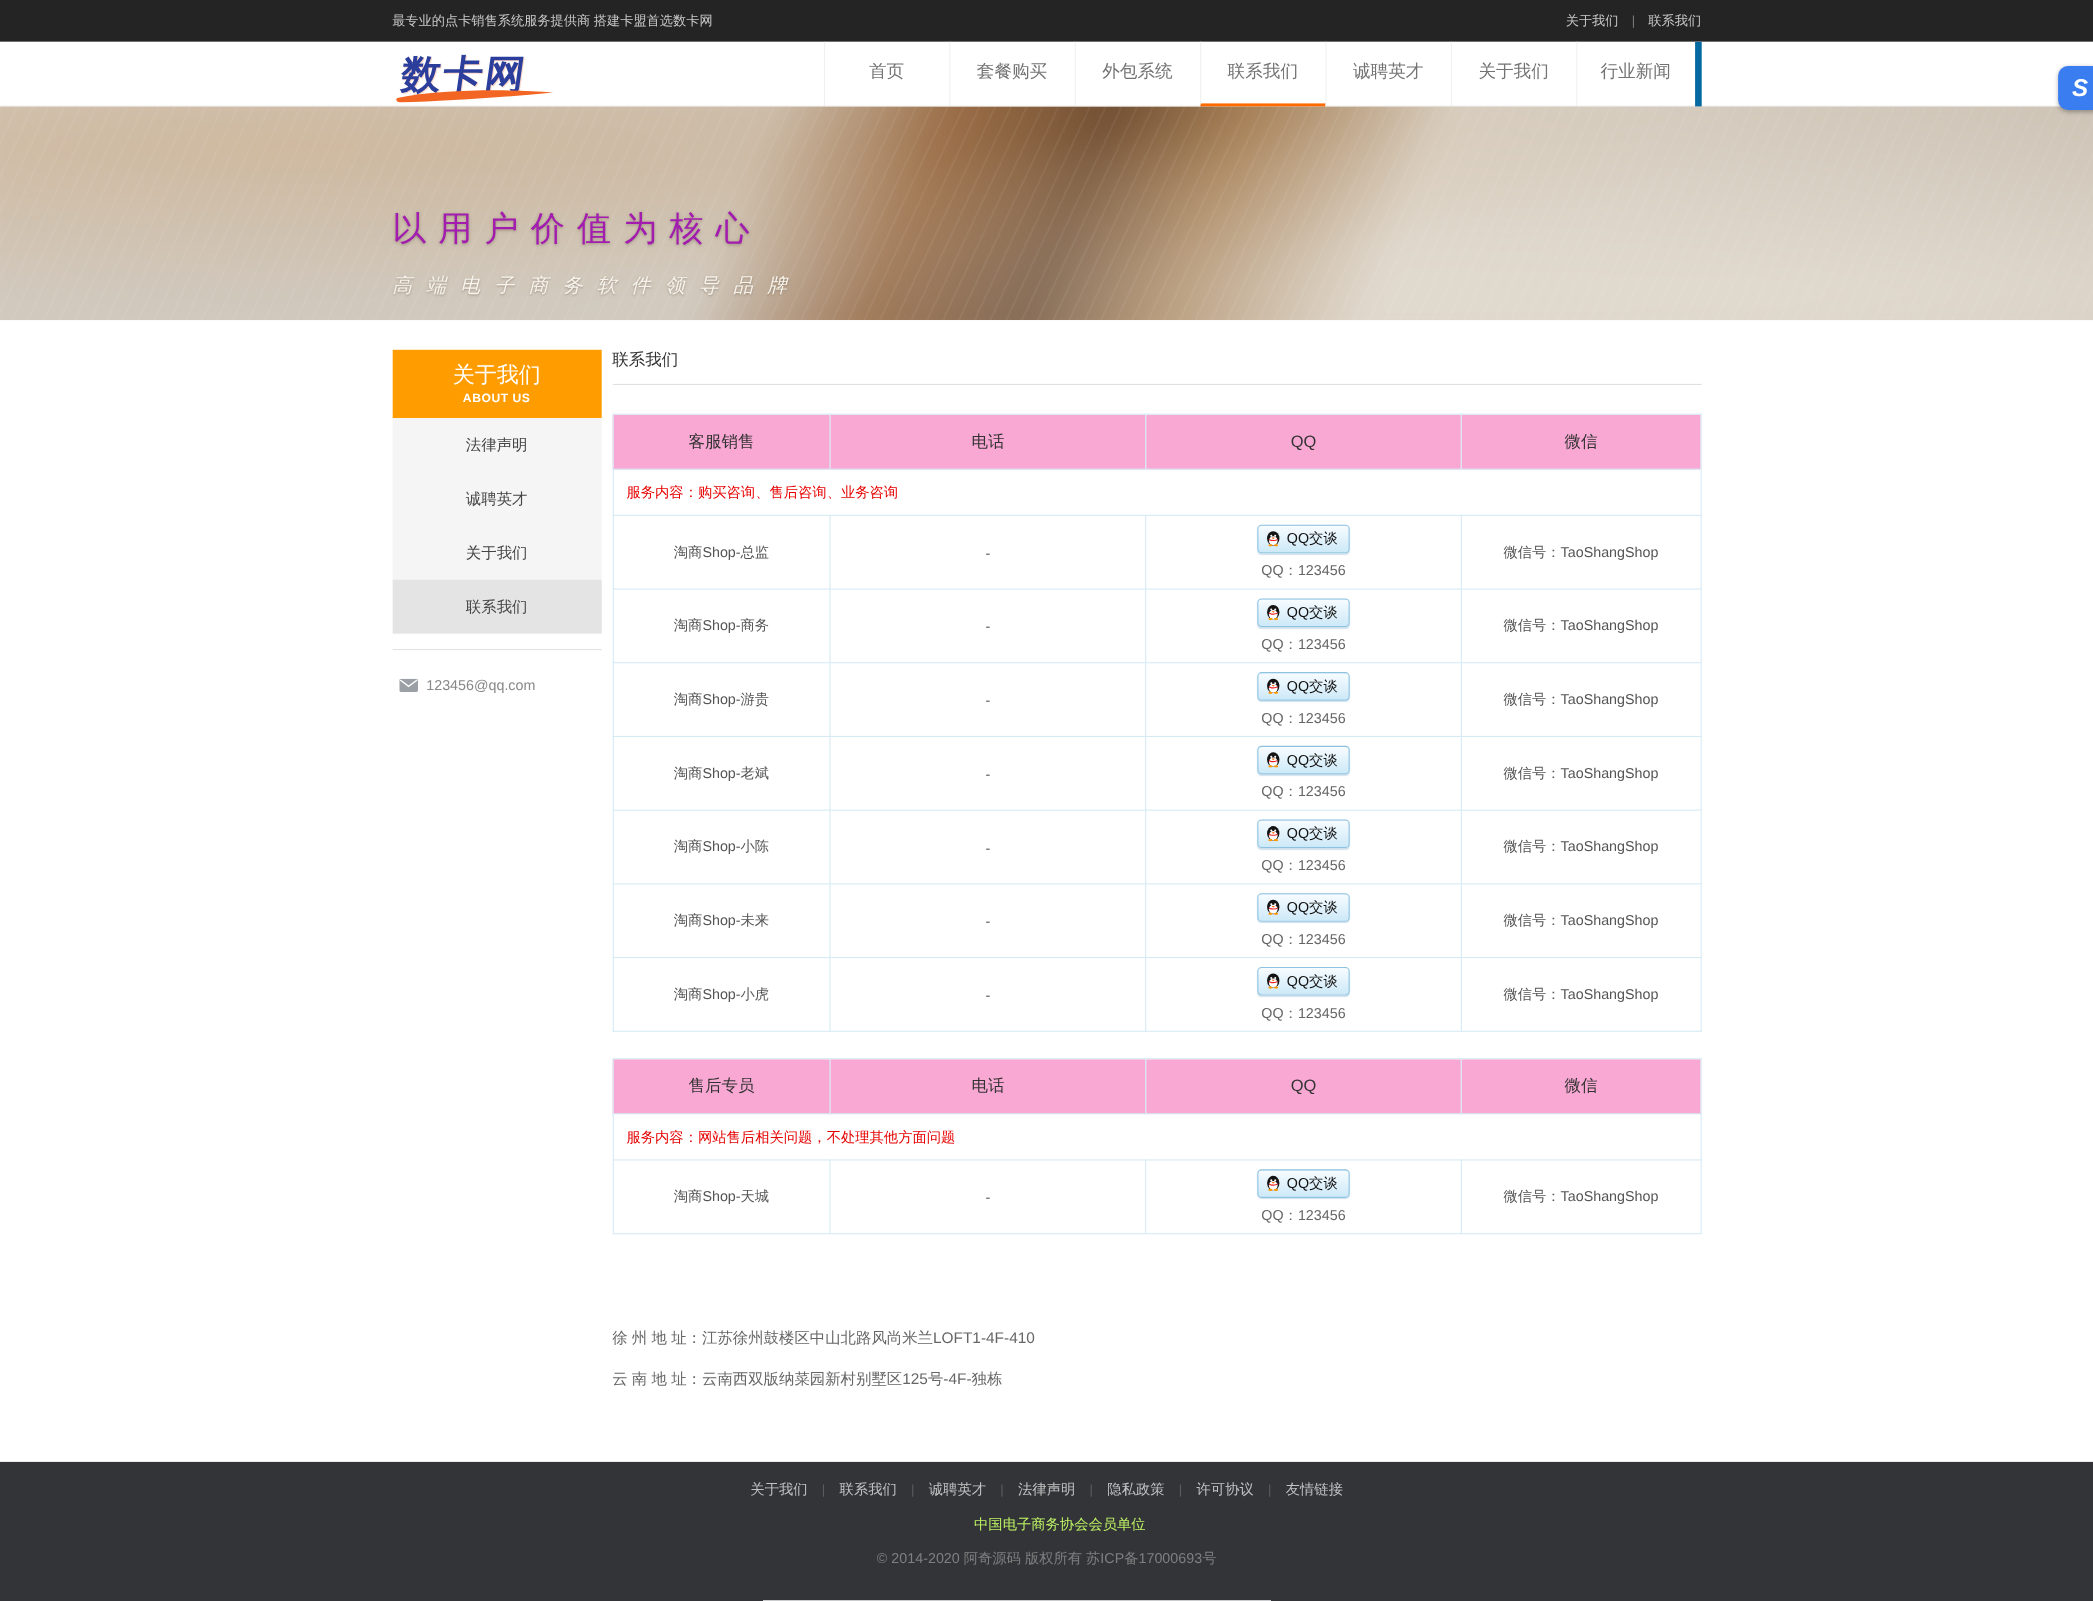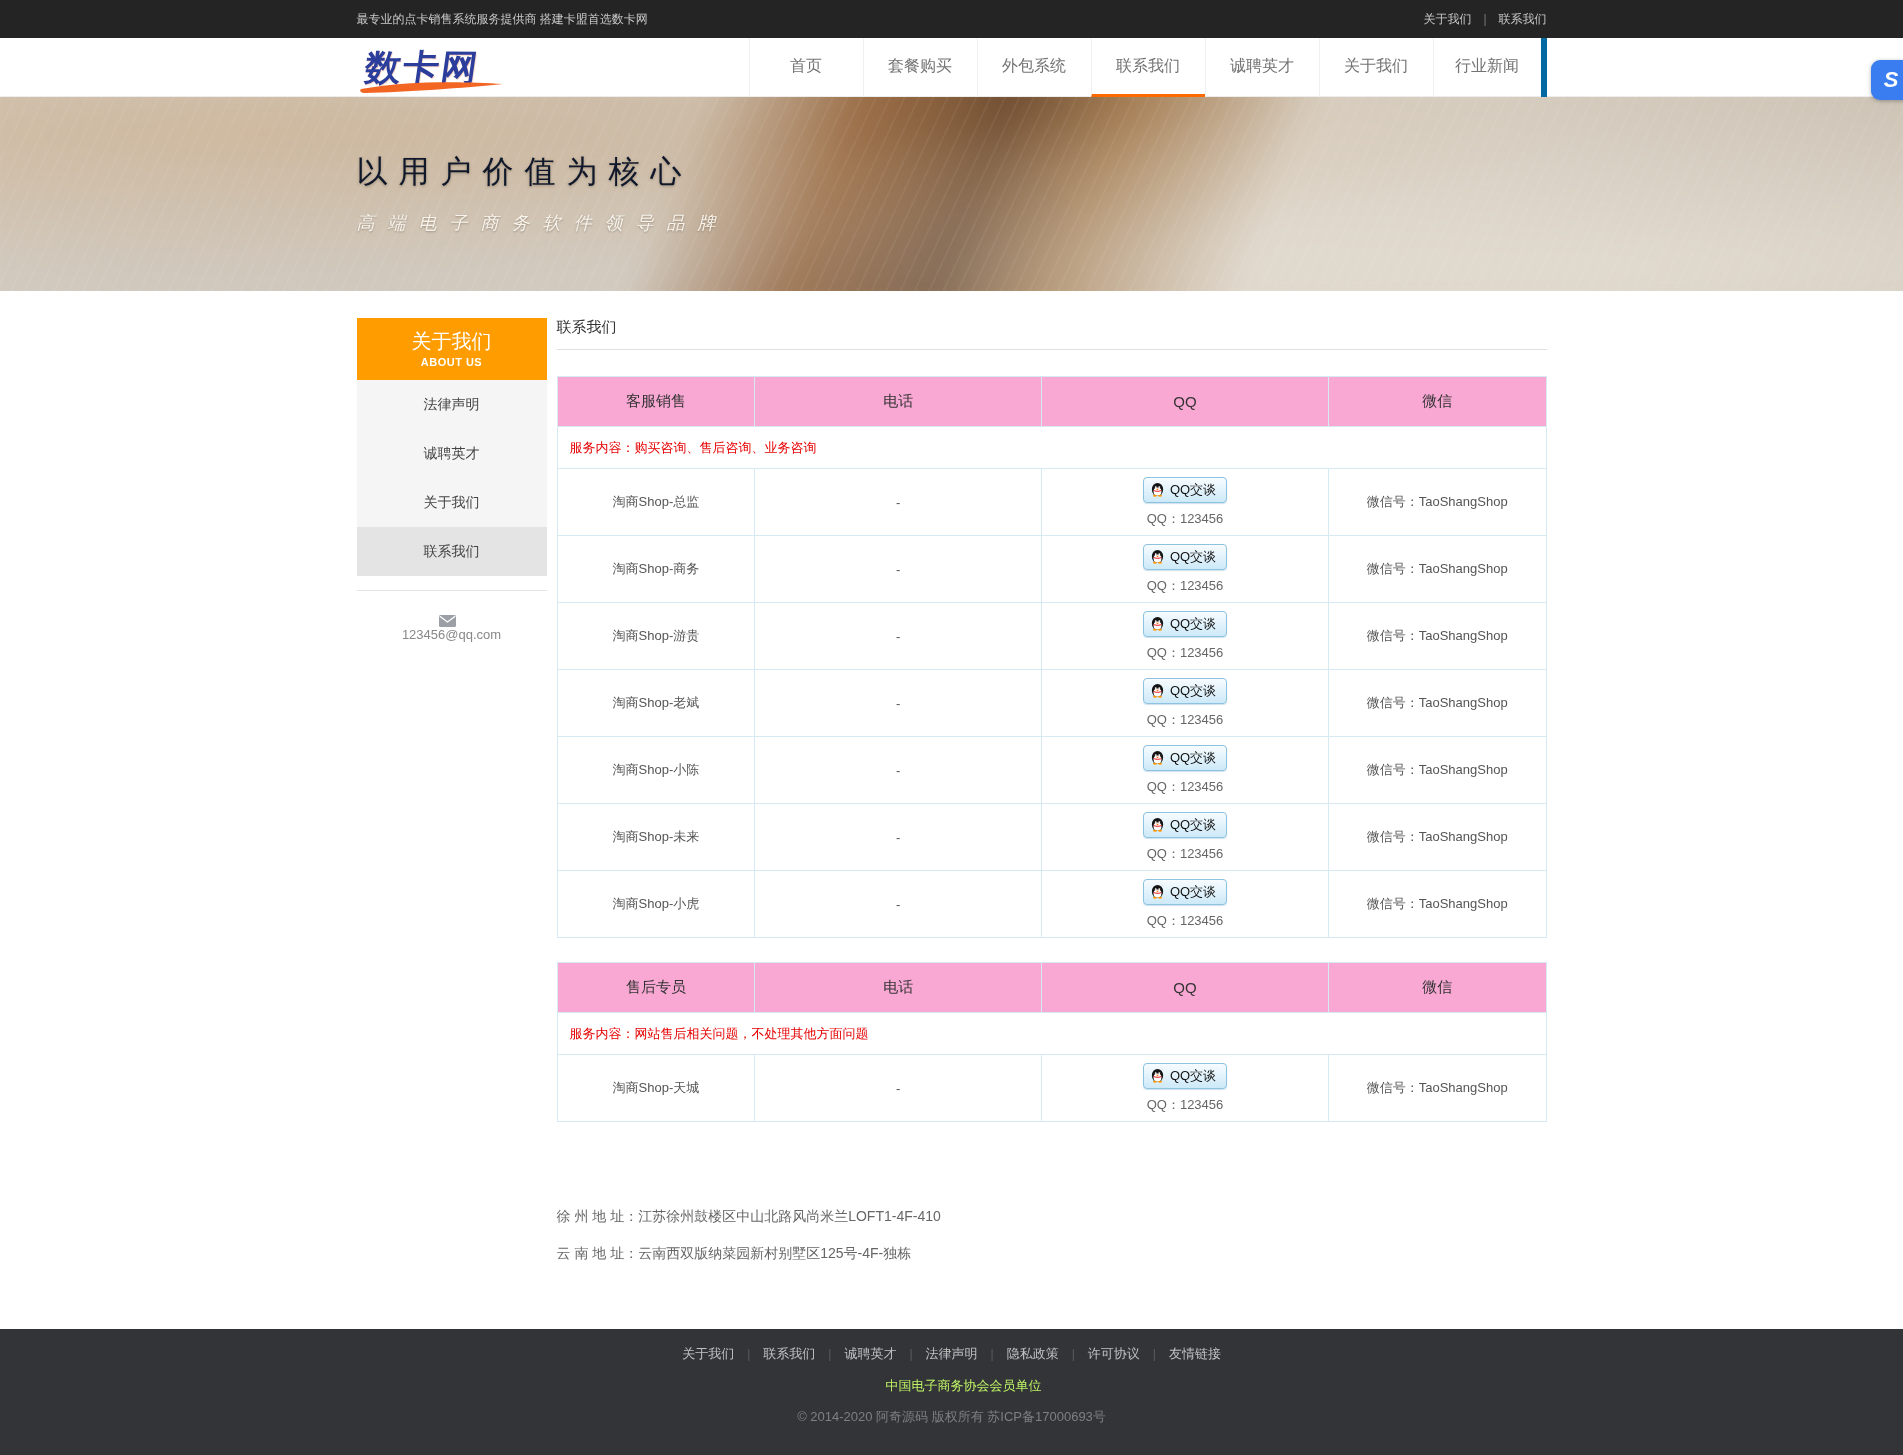--- a/index.html
+++ b/index.html
@@ -55,22 +55,23 @@
       radial-gradient(ellipse at 85% 80%, rgba(235,230,220,.6), transparent 60%),
       linear-gradient(112deg,#d2cabf 0%, #cdc5ba 36%, #8a5a33 44%, #5d3b21 51%, #a0794f 57%, #d8cfc2 66%, #ccc2b4 100%);
     filter: blur(12px);
   }
   .hero-lines {
     position:absolute; inset:0; opacity:.35;
     background: repeating-linear-gradient(115deg, rgba(255,255,255,.14) 0 2px, transparent 2px 13px);
   }
   .hero .container { position:relative; z-index:2; }
   .hero-title {
-    padding-top:54px; color:#0f172a; font-size:31px; letter-spacing:11px; font-weight:400;
+    padding-top:54px; color:#a21caf; font-size:31px; letter-spacing:11px; font-weight:400;
     text-shadow:0 1px 3px rgba(60,40,20,.35);
+    margin-top:36px;
   }
   .hero-subtitle {
     margin-top:18px; color:#f7f4ed; font-size:18px; letter-spacing:13px;
     font-family:"DejaVu Serif", serif; font-style:italic;
     text-shadow:0 1px 2px rgba(60,40,20,.35);
   }
 
   
   .content { padding-top:27px; }
   .content .container { display:flex; align-items:flex-start; }
@@ -78,21 +79,21 @@
   .main { width:990px; margin-left:10px; flex:none; }
 
   
   .side-head { background:#ff9d00; text-align:center; padding:10px 0 12px; }
   .side-head-title { color:#fff; font-size:20px; line-height:26px; }
   .side-head-sub { color:#fff; font-size:11px; font-weight:bold; margin-top:2px; letter-spacing:.5px; }
   .side-menu { background:#f5f5f5; }
   .side-item { height:49px; line-height:49px; text-align:center; font-size:14px; color:#444; cursor:pointer; }
   .side-item.active { background:#e4e4e4; }
   .side-divider { border-top:1px solid #e3e3e3; margin-top:14px; }
-  .side-email { display:flex; align-items:center; padding:24px 6px; color:#888; font-size:13px;flex-direction:column; }
+  .side-email { display:flex; align-items:center; padding:24px 6px; color:#888; font-size:13px; }
   .side-email .env-icon { margin-right:8px; display:inline-flex; }
 
   
   .page-title { font-size:15px; color:#333; padding-bottom:12px; border-bottom:1px solid #e0e0e0; margin-bottom:26px; }
 
   table.ctable { width:100%; border-collapse:collapse; table-layout:fixed; }
   .ctable th, .ctable td { border:1px solid #d6eaf4; }
   .ctable th { height:50px; background:#f9a8d4; font-size:15px; font-weight:normal; color:#333; }
   .col-name  { width:20%; }
   .col-phone { width:29%; }

